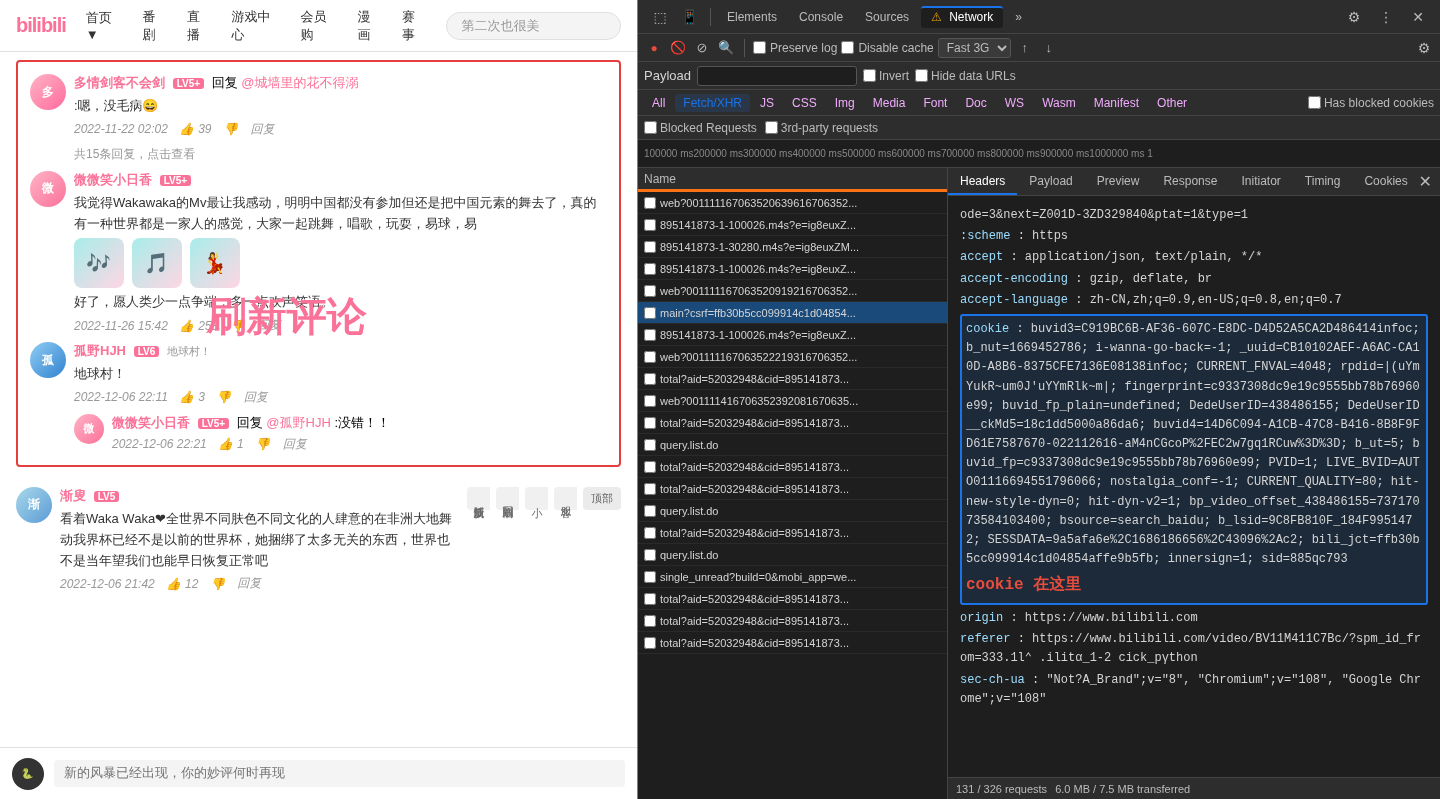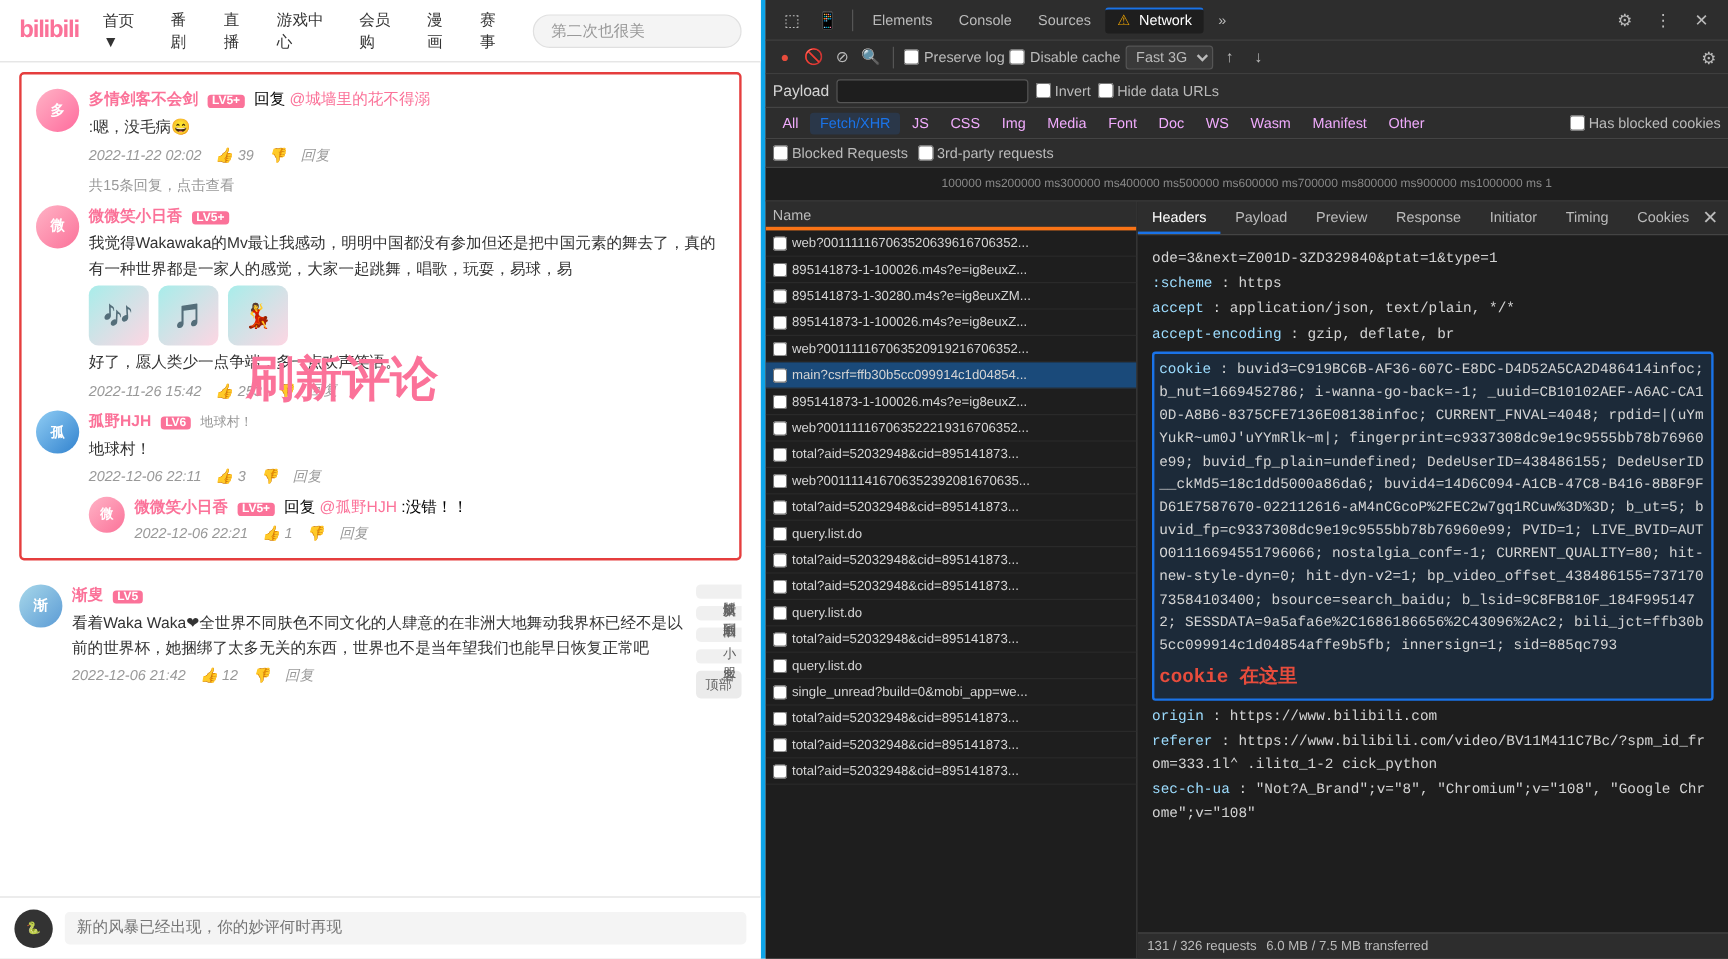--- a/index.html
+++ b/index.html
@@ -6,21 +6,21 @@
     body { font-family: 'Microsoft YaHei', Arial, sans-serif; font-size: 13px; background: #f4f4f4; display: flex; width: 1440px; height: 799px; overflow: hidden; }
 
     
     #left-panel {
       width: 638px;
       height: 799px;
       background: #fff;
       display: flex;
       flex-direction: column;
       overflow: hidden;
-      border-right: 4px solid #0ea5e9;
+      border-right: 1px solid #0ea5e9;
     }
 
     #bilibili-header {
       height: 52px;
       background: #fff;
       display: flex;
       align-items: center;
       padding: 0 16px;
       border-bottom: 1px solid #e0e0e0;
       gap: 16px;
@@ -405,21 +405,21 @@
       display: flex;
       align-items: center;
       padding: 0 4px;
       overflow: hidden;
       position: relative;
     }
 
     .timeline-labels {
       display: flex;
       width: 100%;
-      justify-content: center;
+      justify-content: flex-start;
       font-size: 10px;
       color: #888;
       padding: 0 2px;
     }
 
     #network-body {
       flex: 1;
       display: flex;
       overflow: hidden;
     }
@@ -688,21 +688,21 @@
             <span class="user-level" style="background:#fb7299;">LV5</span>
           </div>
           <div class="comment-text">看着Waka Waka❤全世界不同肤色不同文化的人肆意的在非洲大地舞动我界杯已经不是以前的世界杯，她捆绑了太多无关的东西，世界也不是当年望我们也能早日恢复正常吧</div>
           <div class="comment-meta">
             <span>2022-12-06 21:42</span>
             <span>👍 <span>12</span></span>
             <span>👎</span>
             <span>回复</span>
           </div>
         </div>
-        <div style="display:flex; flex-direction:column; gap:6px; margin-left: auto;">
+        <div style="display:flex; flex-direction:row; gap:6px; margin-left: auto;">
           <div class="sidebar-btn">新版反馈</div>
           <div class="sidebar-btn">回到旧版</div>
           <div class="sidebar-btn">小</div>
           <div class="sidebar-btn">客服</div>
           <div class="top-btn">顶部</div>
         </div>
       </div>
     </div>
   </div>
 
@@ -936,20 +936,24 @@
         <div class="header-line">
           <span class="header-name">accept</span>
           <span class="header-value">: <span>application/json, text/plain, */*</span></span>
         </div>
 
         <div class="header-line">
           <span class="header-name">accept-encoding</span>
           <span class="header-value">: <span>gzip, deflate, br</span></span>
         </div>
 
+        <div class="header-line">
+          <span class="header-name">accept-language</span>
+          <span class="header-value">: <span>zh-CN,zh;q=0.9,en-US;q=0.8,en;q=0.7</span></span>
+        </div>
 
         <div class="header-line" style="border: 2px solid #1a73e8; border-radius: 3px; padding: 4px; background: rgba(26, 74, 122, 0.3); margin: 4px 0;">
           <span class="header-name">cookie</span>
           <span style="color: #d4d4d4;">: </span>
           <span class="header-value" style="word-break: break-all; display: inline;">buvid3=C919BC6B-AF36-607C-E8DC-D4D52A5CA2D486414infoc; b_nut=1669452786; i-wanna-go-back=-1; _uuid=CB10102AEF-A6AC-CA10D-A8B6-8375CFE7136E08138infoc; CURRENT_FNVAL=4048; rpdid=|(uYmYukR~um0J'uYYmRlk~m|; fingerprint=c9337308dc9e19c9555bb78b76960e99; buvid_fp_plain=undefined; DedeUserID=438486155; DedeUserID__ckMd5=18c1dd5000a86da6; buvid4=14D6C094-A1CB-47C8-B416-8B8F9FD61E7587670-022112616-aM4nCGcoP%2FEC2w7gq1RCuw%3D%3D; b_ut=5; buvid_fp=c9337308dc9e19c9555bb78b76960e99; PVID=1; LIVE_BVID=AUTO01116694551796066; nostalgia_conf=-1; CURRENT_QUALITY=80; hit-new-style-dyn=0; hit-dyn-v2=1; bp_video_offset_438486155=73717073584103400; bsource=search_baidu; b_lsid=9C8FB810F_184F9951472; SESSDATA=9a5afa6e%2C1686186656%2C43096%2Ac2; bili_jct=ffb30b5cc099914c1d04854affe9b5fb; innersign=1; sid=885qc793</span>
           <span class="cookie-annotation">cookie 在这里</span>
         </div>
 
         <div class="header-line">
           <span class="header-name">origin</span>

